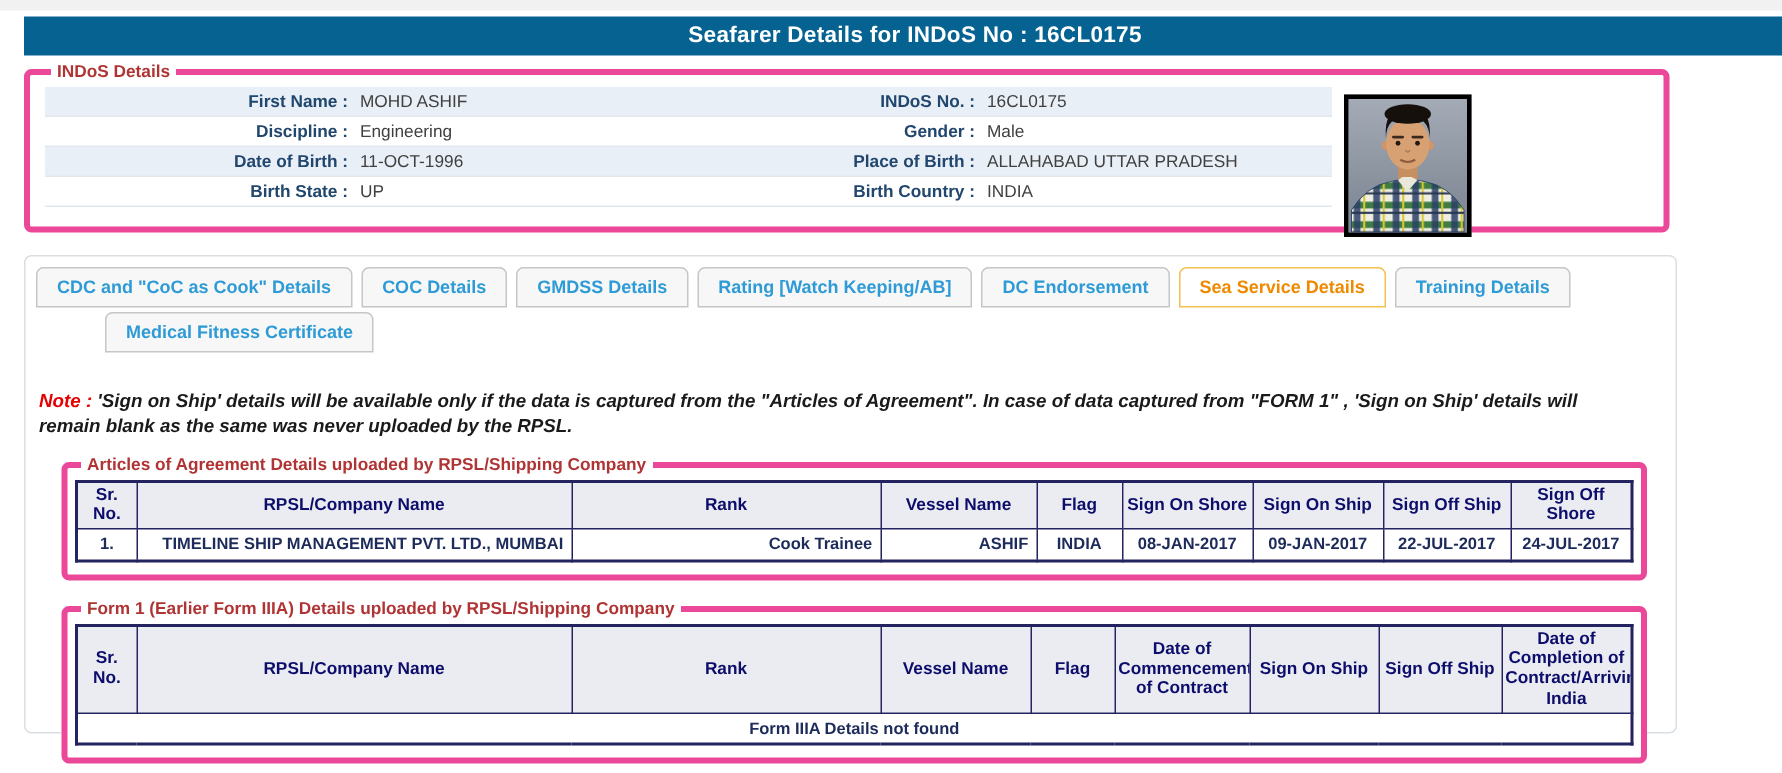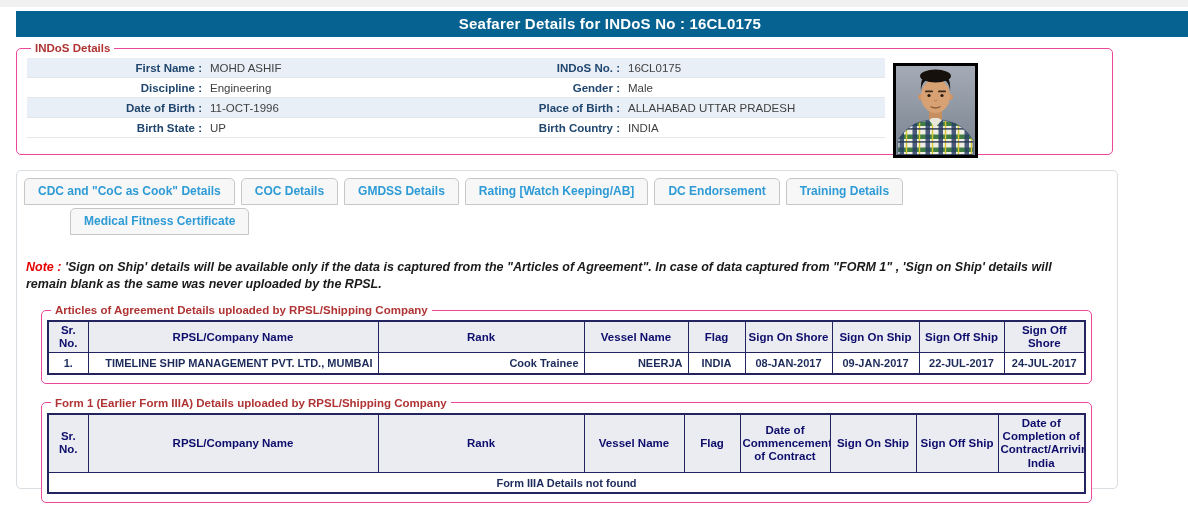--- a/index.html
+++ b/index.html
@@ -12,34 +12,35 @@
 
   
   .titlebar {
     position:absolute; left:16px; top:11px; width:1188px; height:26px;
     background:#066391; color:#ffffff; font-weight:bold; font-size:15px;
     text-align:center; line-height:26px; letter-spacing:0.2px;
   }
 
   
   fieldset {
-    border:1px solid #ec4899; border-radius:5px; background:#ffffff; margin:0;
+    border:4px solid #ec4899; border-radius:5px; background:#ffffff; margin:0;
   }
   legend {
     font-size:11.5px; font-weight:bold; color:#b03434; padding:0 4px; margin-left:4px;
   }
   .indos-fs {
     position:absolute; left:16px; top:42px; width:1097px; height:113px;
     padding:4px 8px 8px 10px;
   }
   .detail-rows { width:858px; }
   .detail-row {
     display:grid; grid-template-columns:182px 296px 122px 1fr;
     height:20px; align-items:center; font-size:11.5px;
     border-bottom:1px solid #e2e7ec;
+    padding-left:27px;
   }
   .detail-row.striped { background:#e9eff7; }
   .dl { color:#21476e; font-weight:bold; text-align:right; padding-right:7px; white-space:nowrap; }
   .dv { color:#404040; padding-left:1px; white-space:nowrap; }
 
   .photo {
     position:absolute; left:876px; top:9px; width:85px; height:95px;
     border:3px solid #000000; background:#8d96a2;
   }
   .photo svg { display:block; }
@@ -164,20 +165,21 @@
   </div>
 </fieldset>
 
 <div class="tab-panel">
   <div class="tab-row tab-row1">
     <div class="tab">CDC and "CoC as Cook" Details</div>
     <div class="tab">COC Details</div>
     <div class="tab">GMDSS Details</div>
     <div class="tab">Rating [Watch Keeping/AB]</div>
     <div class="tab">DC Endorsement</div>
+    <div class="tab active">Sea Service Details</div>
     <div class="tab">Training Details</div>
   </div>
   <div class="tab-row tab-row2">
     <div class="tab">Medical Fitness Certificate</div>
   </div>
 
   <div class="note">
     <span class="note-prefix">Note :</span>
     <span>'Sign on Ship' details will be available only if the data is captured from the "Articles of Agreement". In case of data captured from "FORM 1" , 'Sign on Ship' details will remain blank as the same was never uploaded by the RPSL.</span>
   </div>
@@ -207,21 +209,21 @@
           <th>Sign On Ship</th>
           <th>Sign Off Ship</th>
           <th>Sign Off Shore</th>
         </tr>
       </thead>
       <tbody>
         <tr>
           <td class="cc">1.</td>
           <td class="cl">TIMELINE SHIP MANAGEMENT PVT. LTD., MUMBAI</td>
           <td class="cl rank">Cook Trainee</td>
-          <td class="cl">NEERJA</td>
+          <td class="cl">ASHIF</td>
           <td class="cc">INDIA</td>
           <td class="cc">08-JAN-2017</td>
           <td class="cc">09-JAN-2017</td>
           <td class="cc">22-JUL-2017</td>
           <td class="cc">24-JUL-2017</td>
         </tr>
       </tbody>
     </table>
   </fieldset>
 

